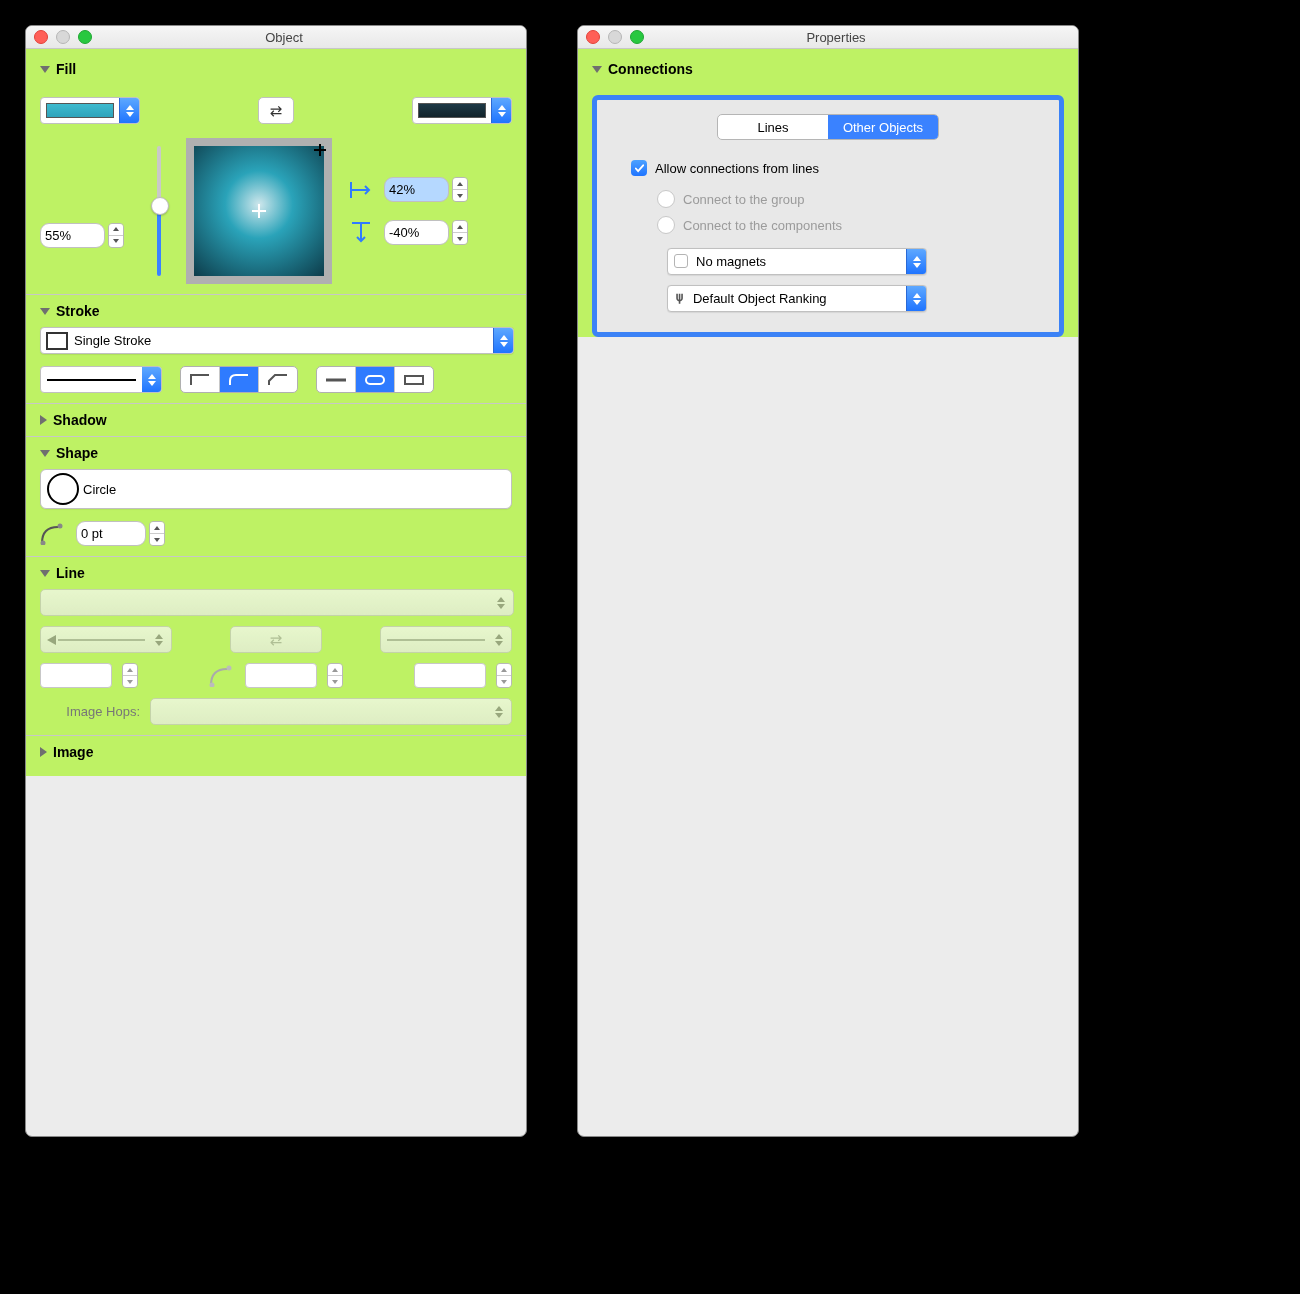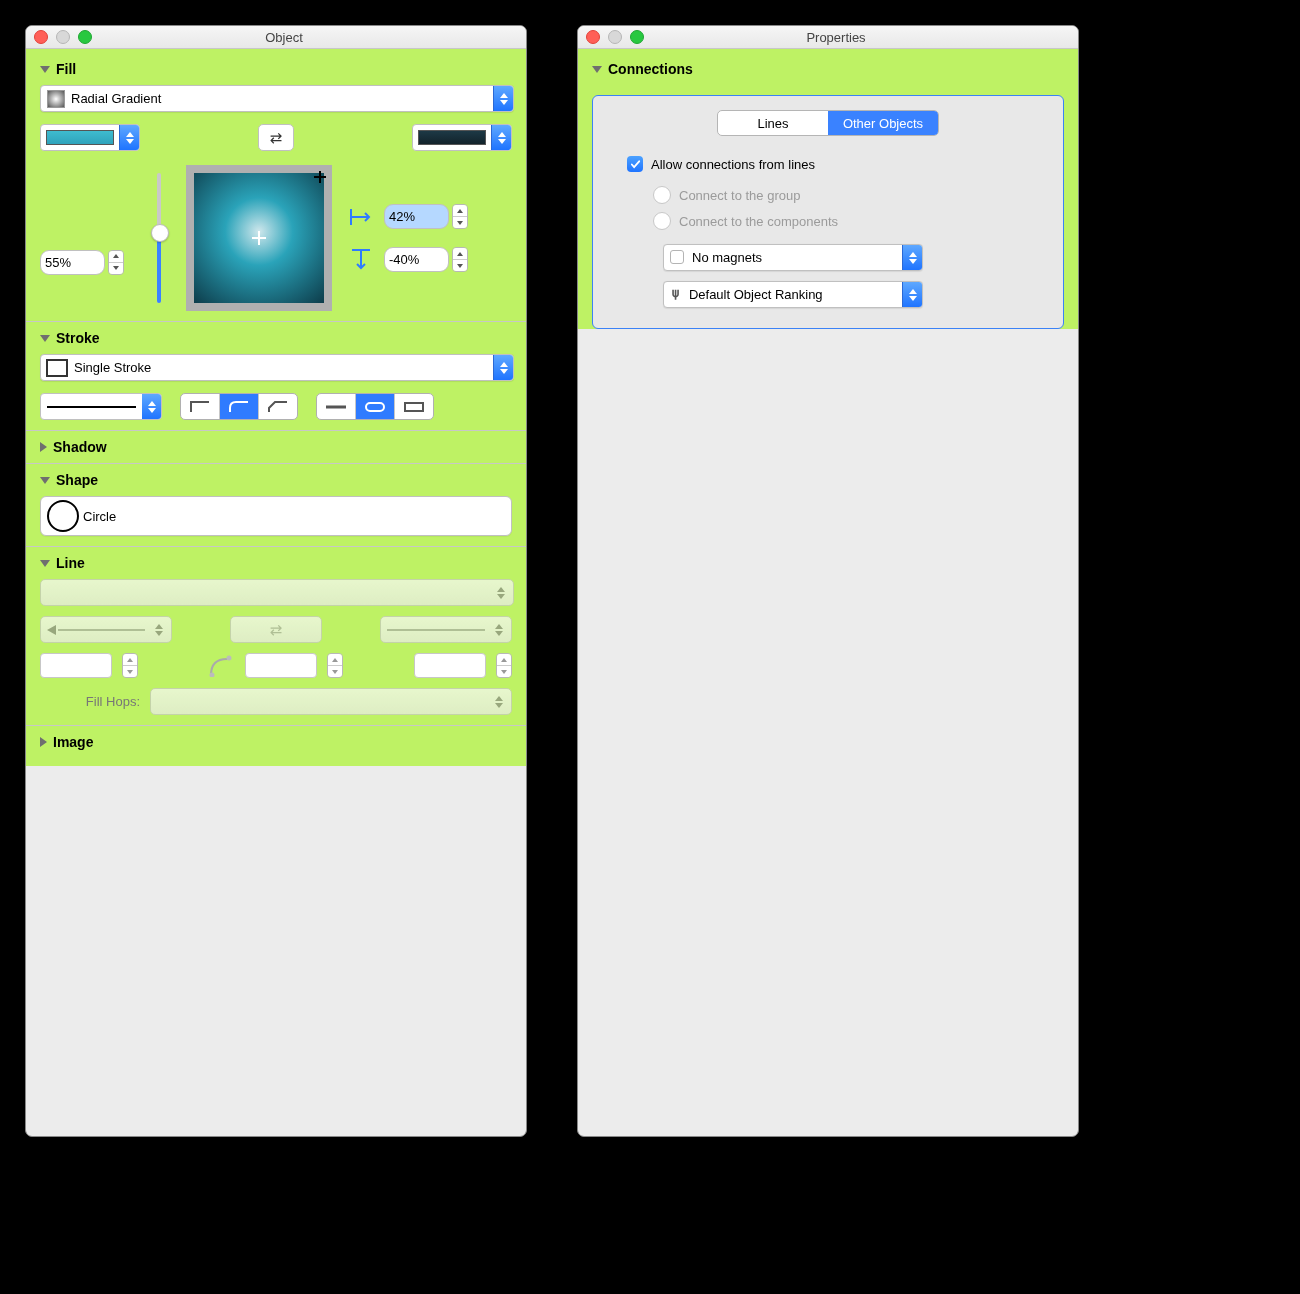--- a/index.html
+++ b/index.html
@@ -167,21 +167,21 @@
   .line-popup .arrows2 .d{width:0;height:0;border-left:4px solid transparent;border-right:4px solid transparent;border-top:5px solid #888}
   .line-popup .content{flex:1;padding:0 6px;display:flex;align-items:center}
   .line-popup.disabled{opacity:.7}
 
   .arrowL{display:inline-block;border-top:5px solid transparent;border-bottom:5px solid transparent;border-right:9px solid #888}
 
   .field{height:23px;border:1px solid #c7c7c7;border-radius:4px;background:#fff}
 
   
   .card{
-    margin:10px 14px;border:1px solid #3b82f6;border-radius:6px;background:#e8e8e8;
+    margin:10px 14px;border:5px solid #3b82f6;border-radius:6px;background:#e8e8e8;
     padding:14px 14px 20px 14px;
   }
   .tabswitch{
     width:220px;margin:0 auto 16px auto;height:24px;
     display:flex;border:1px solid #b5b5b5;border-radius:5px;overflow:hidden;background:#fff;
   }
   .tabswitch>div{flex:1;display:flex;align-items:center;justify-content:center;font-size:13px}
   .tabswitch>div.sel{background:#3a82ff;color:#fff}
 
   .check-row{display:flex;align-items:center;gap:8px;padding:4px 0 10px 20px}
@@ -215,28 +215,20 @@
     </div>
     <div class="tl-title">Object</div>
   </div>
   <div class="body">
 
     <div class="section-head">
       <span class="disclose down"></span>
       <span>Fill</span>
     </div>
     <div class="section-content">
-      <div class="popup full">
-        <div class="swatch" style="background:radial-gradient(circle,#fff,#555)"></div>
-        <div class="lbl">Radial Gradient</div>
-        <div class="arrows">
-            <div class="up"></div>
-            <div class="dn"></div>
-          </div>
-      </div>
 
       <div class="row" style="margin-top:12px;justify-content:space-between">
         <div class="colorbtn" style="width:98px">
           <div class="bar teal"></div>
           <div class="arrows">
               <div class="up"></div>
               <div class="dn"></div>
             </div>
         </div>
         <div class="swap-btn">
@@ -379,20 +371,38 @@
 
     <div class="section-head">
       <span class="disclose down"></span>
       <span>Shape</span>
     </div>
     <div class="section-content">
       <div class="shape-chooser">
         <div class="circ"></div>
         <div class="lbl">Circle</div>
       </div>
+      <div class="row" style="margin-top:12px">
+        <svg width="26" height="22">
+          <path d="M2 20 q0 -16 16 -16" stroke="#555" stroke-width="2" fill="none"></path>
+          <circle cx="3" cy="20" r="2.5" fill="#888"></circle>
+            <circle cx="20" cy="3" r="2.5" fill="#888"></circle>
+        </svg>
+        <div class="stepper">
+          <input style="width: 60px;" value="0 pt">
+          <div class="spin">
+              <div>
+                <span class="u"></span>
+              </div>
+              <div>
+                <span class="d"></span>
+              </div>
+            </div>
+        </div>
+      </div>
     </div>
     <div class="divider"></div>
 
     <div class="section-head">
       <span class="disclose down"></span>
       <span>Line</span>
     </div>
     <div class="section-content">
       <div class="line-popup disabled" style="width:100%">
         <div class="content"></div>
@@ -459,21 +469,21 @@
               <div style="flex:1;display:flex;align-items:center;justify-content:center;border-bottom:1px solid #ccc;background:#fff">
                 <span style="width:0;height:0;border-left:3px solid transparent;border-right:3px solid transparent;border-bottom:4px solid #999"></span>
               </div>
               <div style="flex:1;display:flex;align-items:center;justify-content:center;background:#fff">
                 <span style="width:0;height:0;border-left:3px solid transparent;border-right:3px solid transparent;border-top:4px solid #999"></span>
               </div>
             </div>
         </div>
       </div>
       <div class="row" style="margin-top:10px">
-        <div class="lbl-muted" style="width:100px">Fill Hops:</div>
+        <div class="lbl-muted" style="width:100px">Image Hops:</div>
         <div class="line-popup disabled" style="flex:1">
           <div class="content"></div>
           <div class="arrows2">
               <div class="u"></div>
               <div class="d"></div>
             </div>
         </div>
       </div>
     </div>
     <div class="divider"></div>

